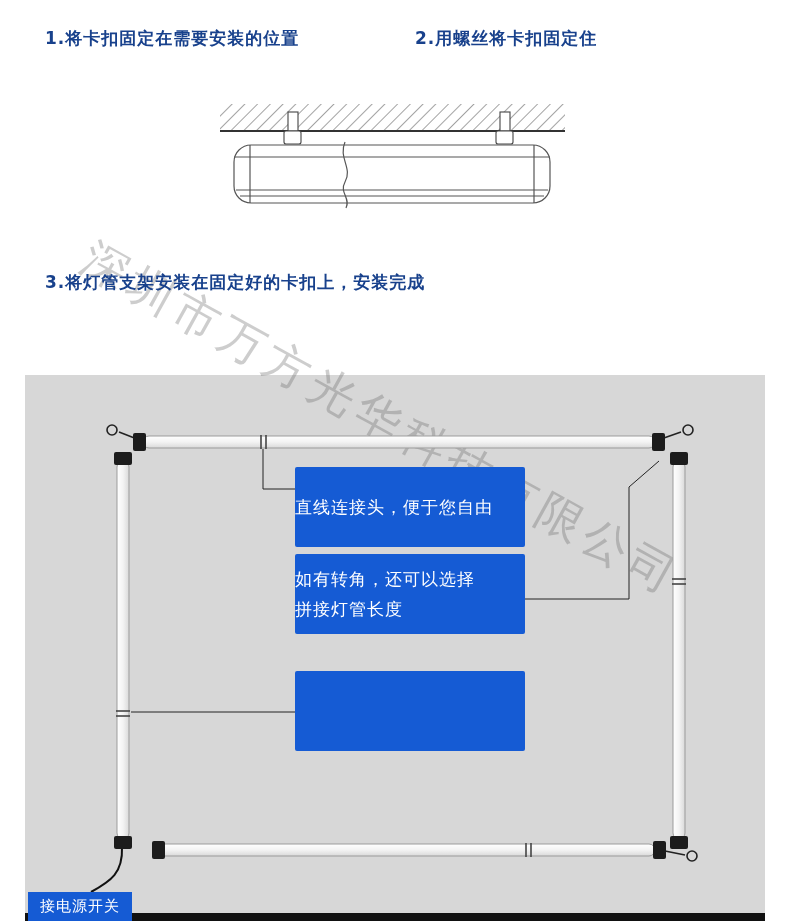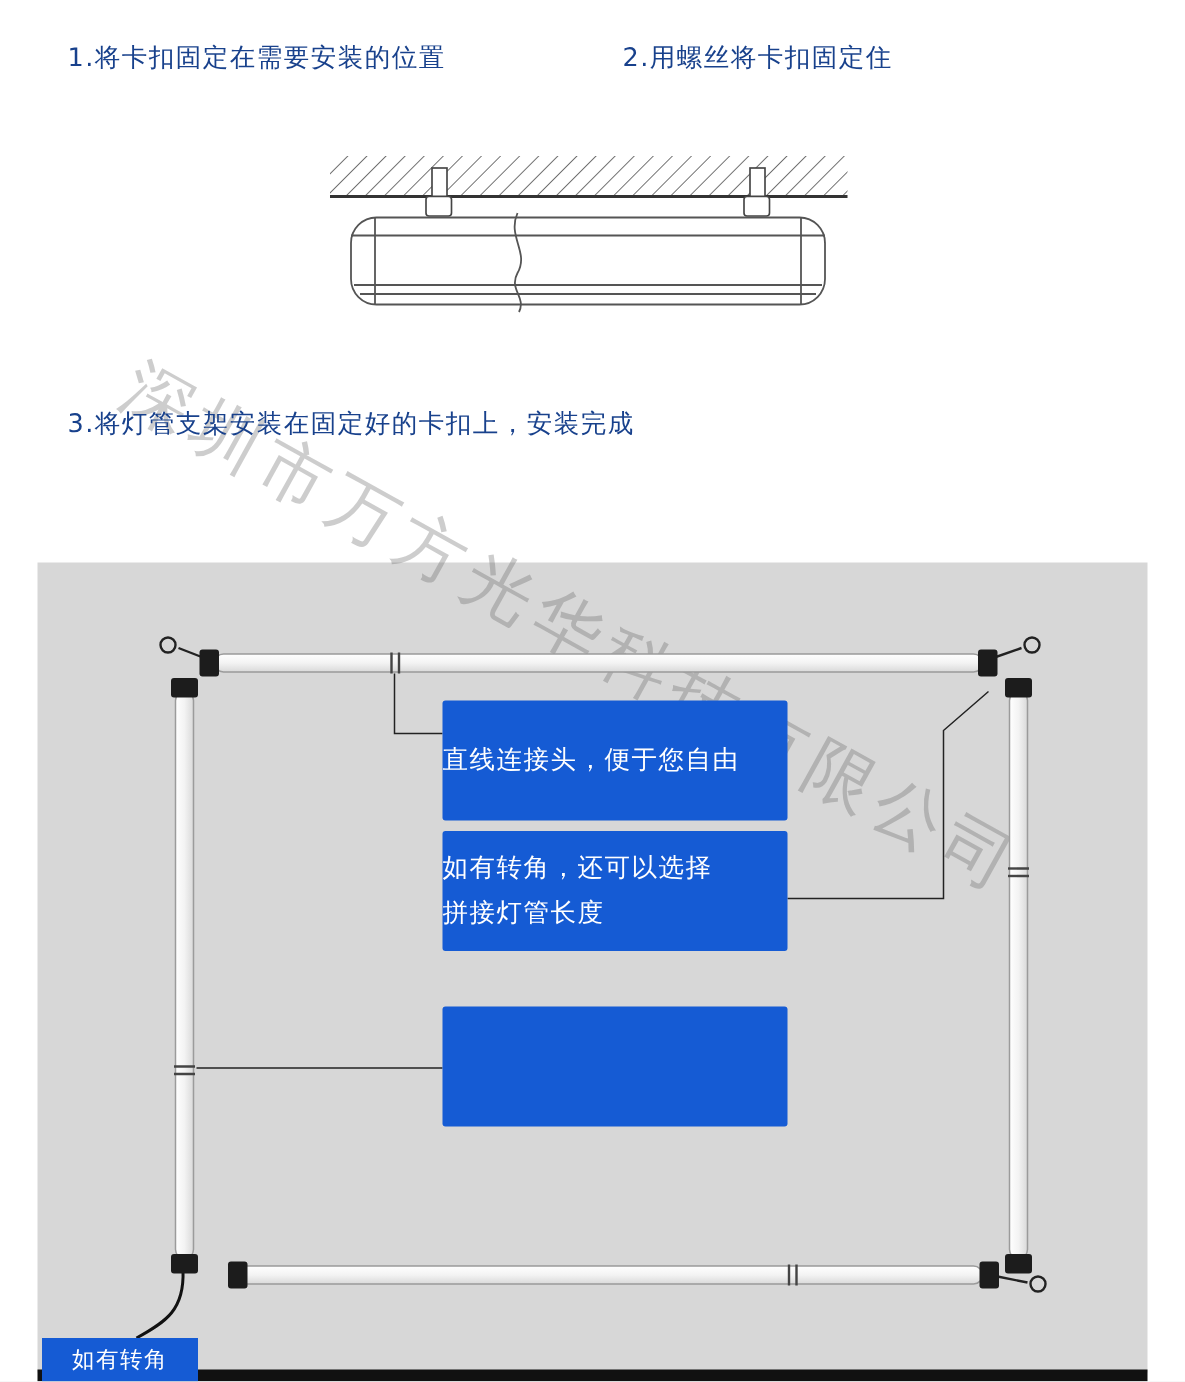--- a/index.html
+++ b/index.html
@@ -4,21 +4,21 @@
 <style>
   * { margin:0; padding:0; box-sizing:border-box; }
   html,body { background:#ffffff; }
   .page {
     position:relative; width:790px; height:921px; margin:0 auto;
     background:#ffffff; overflow:hidden;
     font-family:"DejaVu Sans","Liberation Sans",sans-serif;
   }
   .step {
     position:absolute; z-index:3;
-    color:var(--step-text,#18418c); font-size:17px; font-weight:400; letter-spacing:1px;
+    color:var(--step-text,#18418c); font-size:17px; font-weight:700; letter-spacing:1px;
   }
   .step1 { left:45px; top:27px; }
   .step2 { left:415px; top:27px; }
   .step3 { left:45px; top:271px; }
   .drawing { position:absolute; left:212px; top:98px; z-index:3; }
   .banner {
     position:absolute; left:30px; top:328px; width:230px; height:35px; z-index:3;
     background:var(--banner-bg,#1c3f9e); color:#fff; font-size:17px; letter-spacing:1px;
     display:flex; align-items:center; justify-content:center;
   }
@@ -160,15 +160,15 @@
     <div class="callout callout2">
       <span>如有转角，还可以选择</span>
       <span>拼接灯管长度</span>
     </div>
     <div class="callout callout3">
     </div>
   </div>
 
   <div class="bottom-bar"></div>
 
-  <div class="power-label">如有转角</div>
+  <div class="power-label">接电源开关</div>
 
 </div>
 
 </body></html>

